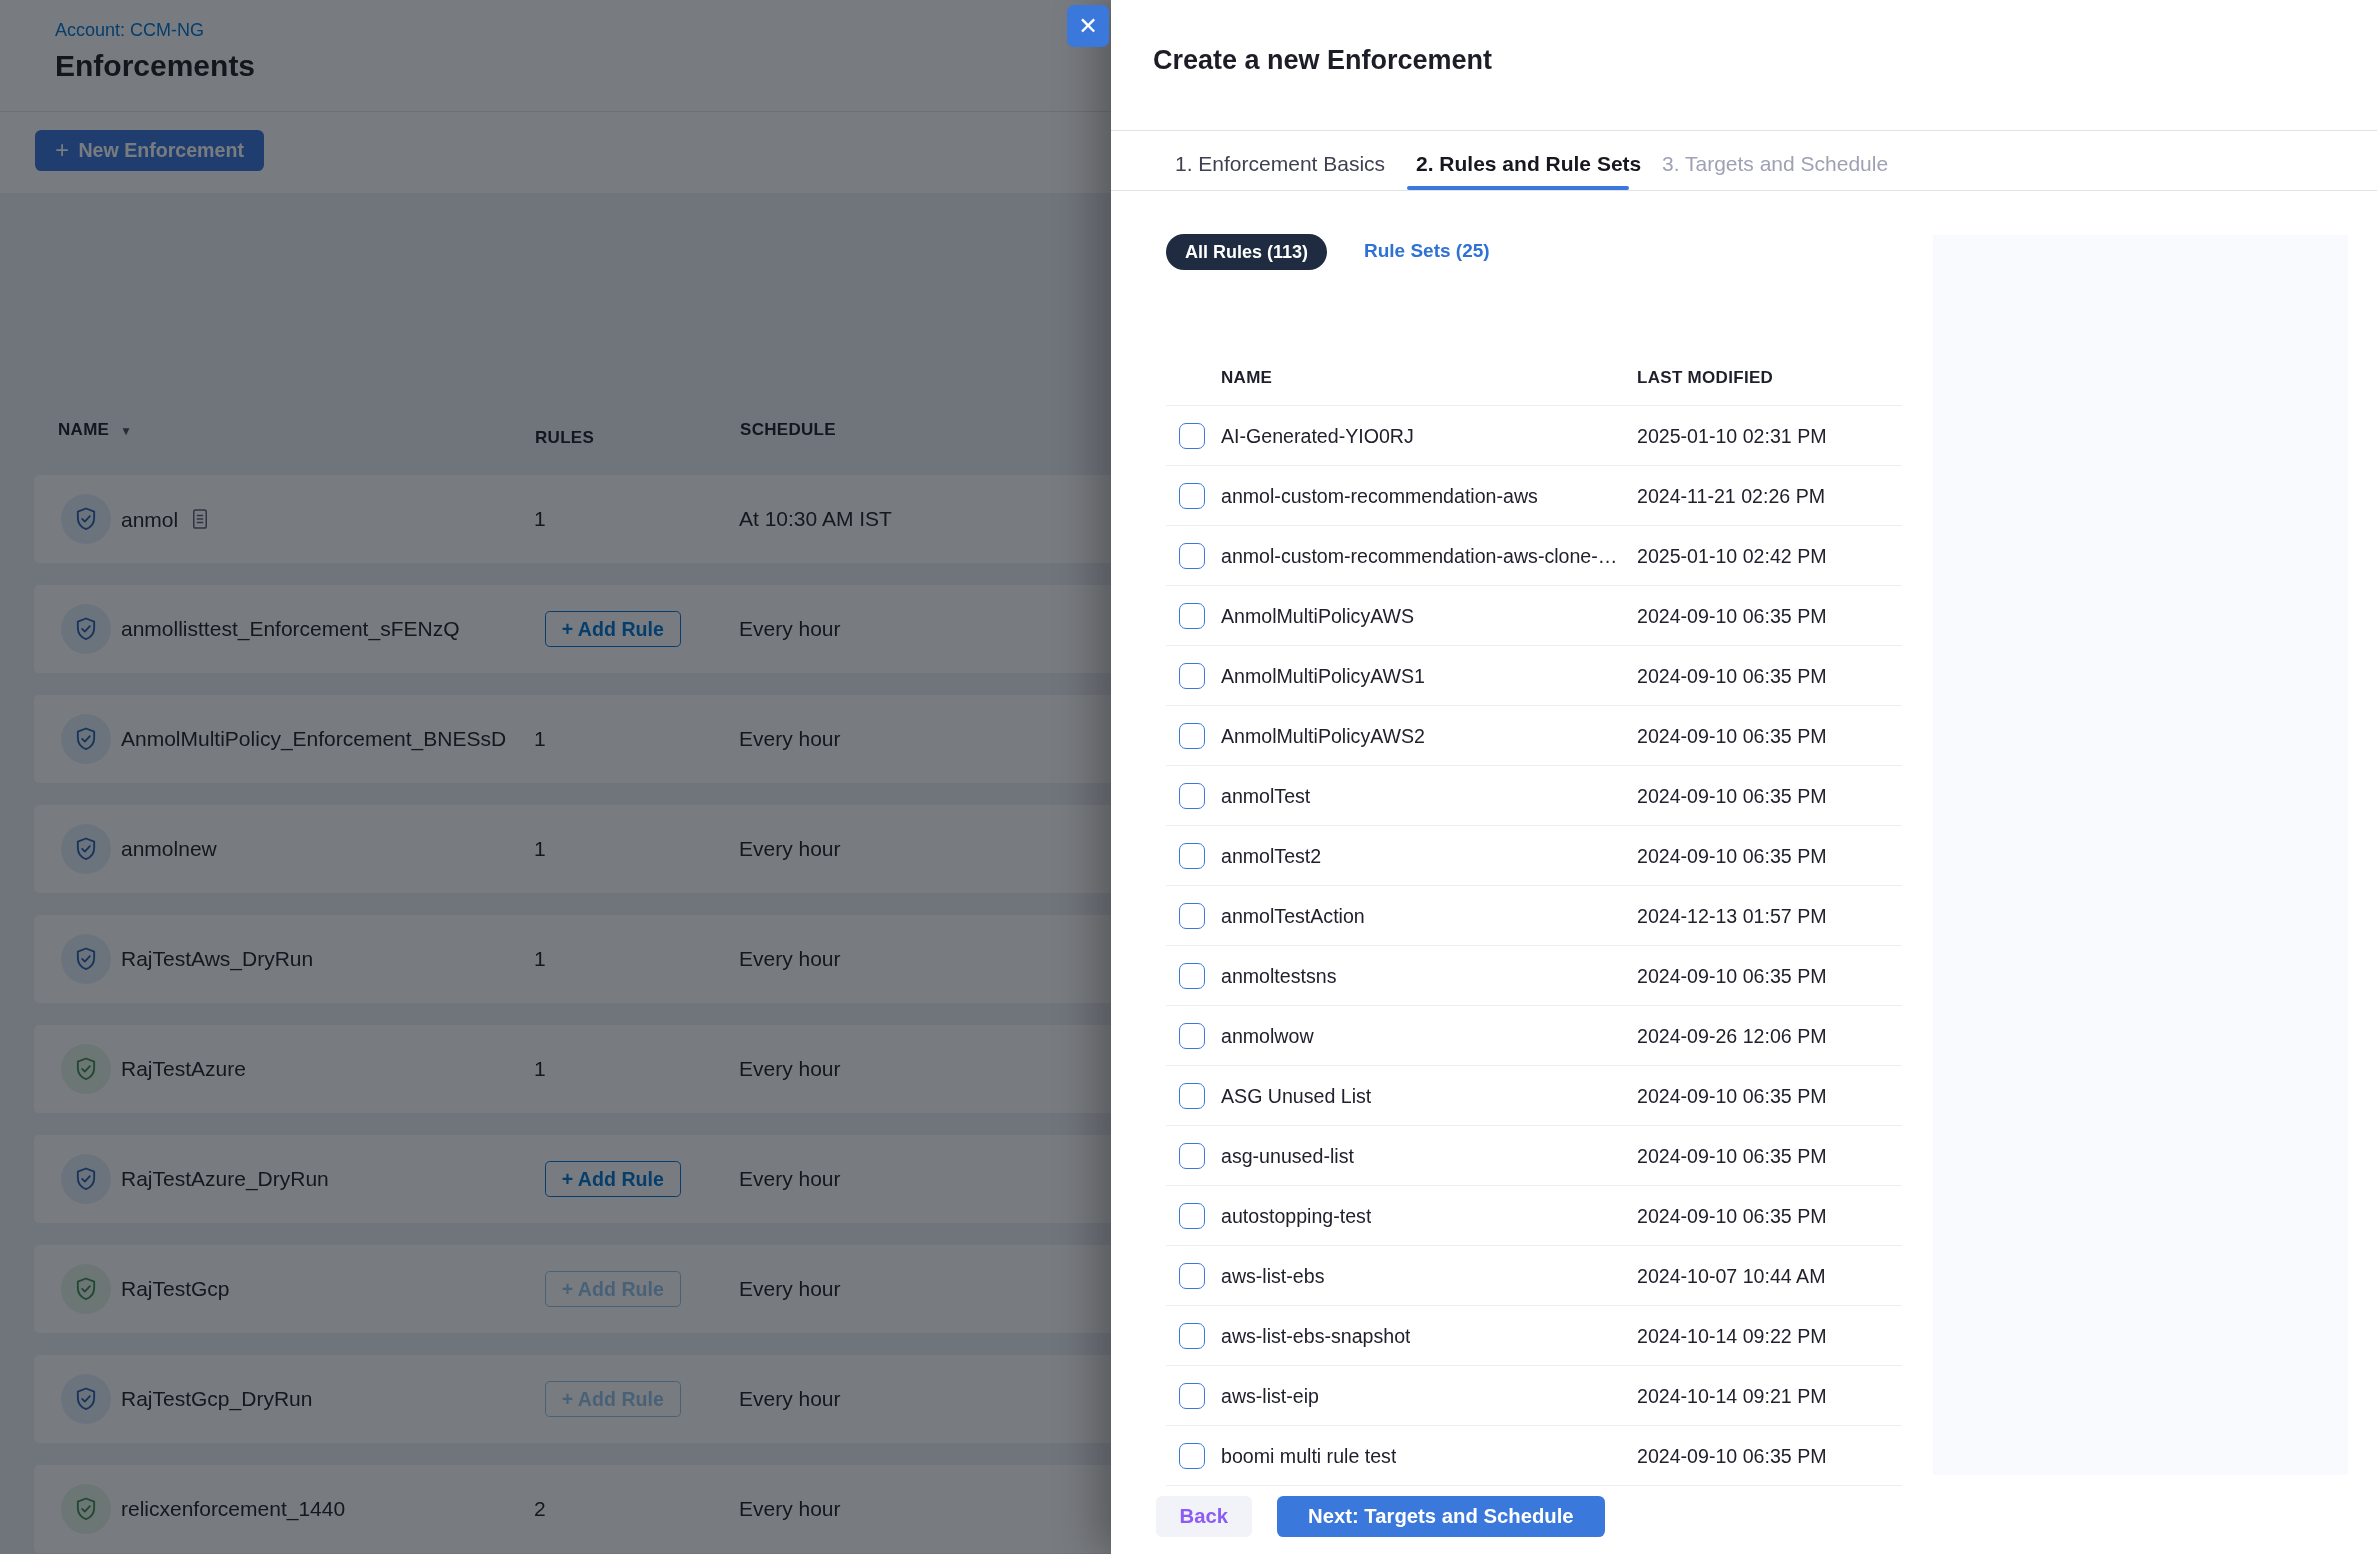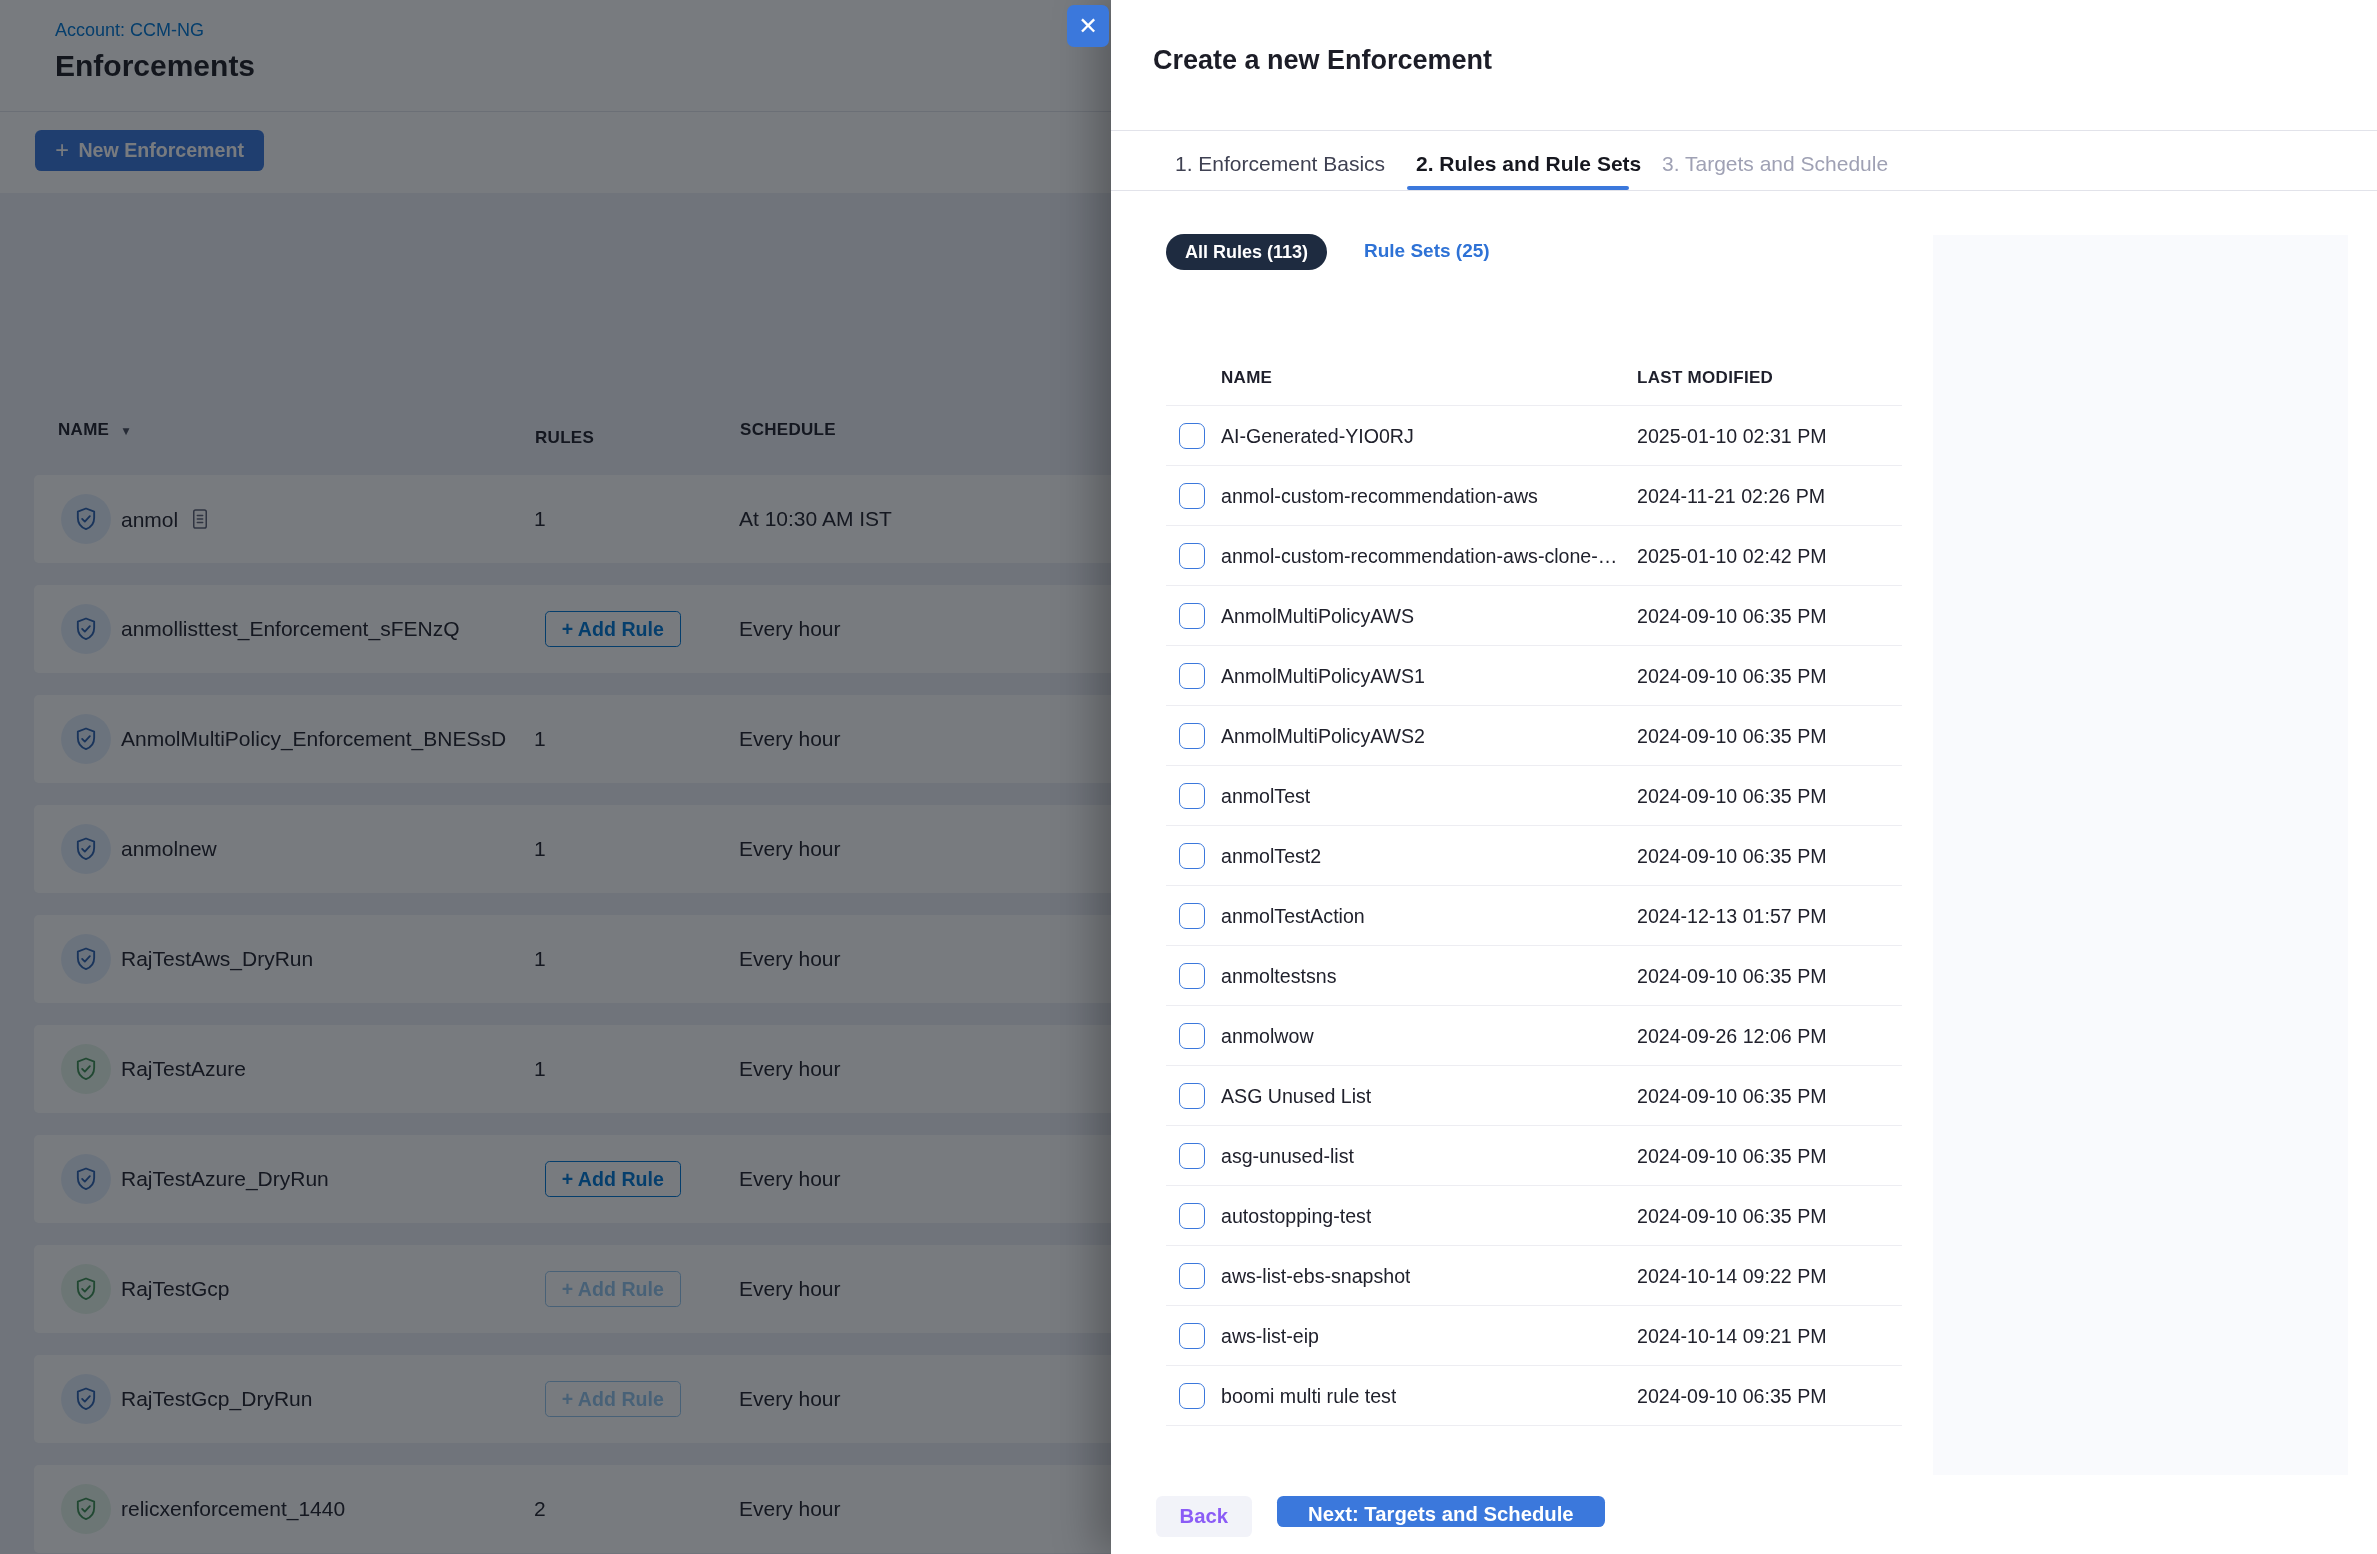--- a/index.html
+++ b/index.html
@@ -87,21 +87,21 @@
   .mcheck{position:absolute;left:13.3px;top:50%;transform:translateY(-50%);width:26px;height:26px;
     border-radius:7px;border:1.6px solid var(--primary,#3b78dc);background:#fff;cursor:pointer;box-sizing:border-box;}
   .mname{position:absolute;left:55px;top:50%;transform:translateY(-50%);font-size:19.6px;color:#20212c;
     max-width:407px;overflow:hidden;text-overflow:ellipsis;white-space:nowrap;text-align:right;}
   .mdate{position:absolute;left:471px;top:50%;transform:translateY(-50%);font-size:19.6px;color:#20212c;white-space:nowrap;}
   .btn-back{
     left:45px;top:1496px;height:41px;padding:0 23.5px;border-radius:6.3px;border:none;cursor:pointer;
     background:#f2f3f9;color:#8b5cf6;font-size:20.3px;font-weight:bold;
   }
   .btn-next{
-    left:166px;top:1496px;height:31px;padding:7px 31px;border-radius:6.3px;border:none;cursor:pointer;
+    left:166px;top:1496px;height:41px;padding:7px 31px;border-radius:6.3px;border:none;cursor:pointer;
     background:var(--primary,#3b78dc);color:#ffffff;font-size:20.3px;font-weight:bold;
   }
   .preview-panel{left:822px;top:235px;width:415px;height:1240px;background:#f9fafd;}
   button{font-family:inherit;}
 </style>
 </head>
 <body>
 
 <div class="app">
 
@@ -377,20 +377,25 @@
     <span class="mname">asg-unused-list</span>
     <span class="mdate">2024-09-10 06:35 PM</span>
   </div>
       <div class="mrow">
     <span class="mcheck"></span>
     <span class="mname">autostopping-test</span>
     <span class="mdate">2024-09-10 06:35 PM</span>
   </div>
       <div class="mrow">
     <span class="mcheck"></span>
+    <span class="mname">aws-list-ebs</span>
+    <span class="mdate">2024-10-07 10:44 AM</span>
+  </div>
+      <div class="mrow">
+    <span class="mcheck"></span>
     <span class="mname">aws-list-ebs-snapshot</span>
     <span class="mdate">2024-10-14 09:22 PM</span>
   </div>
       <div class="mrow">
     <span class="mcheck"></span>
     <span class="mname">aws-list-eip</span>
     <span class="mdate">2024-10-14 09:21 PM</span>
   </div>
       <div class="mrow">
     <span class="mcheck"></span>

